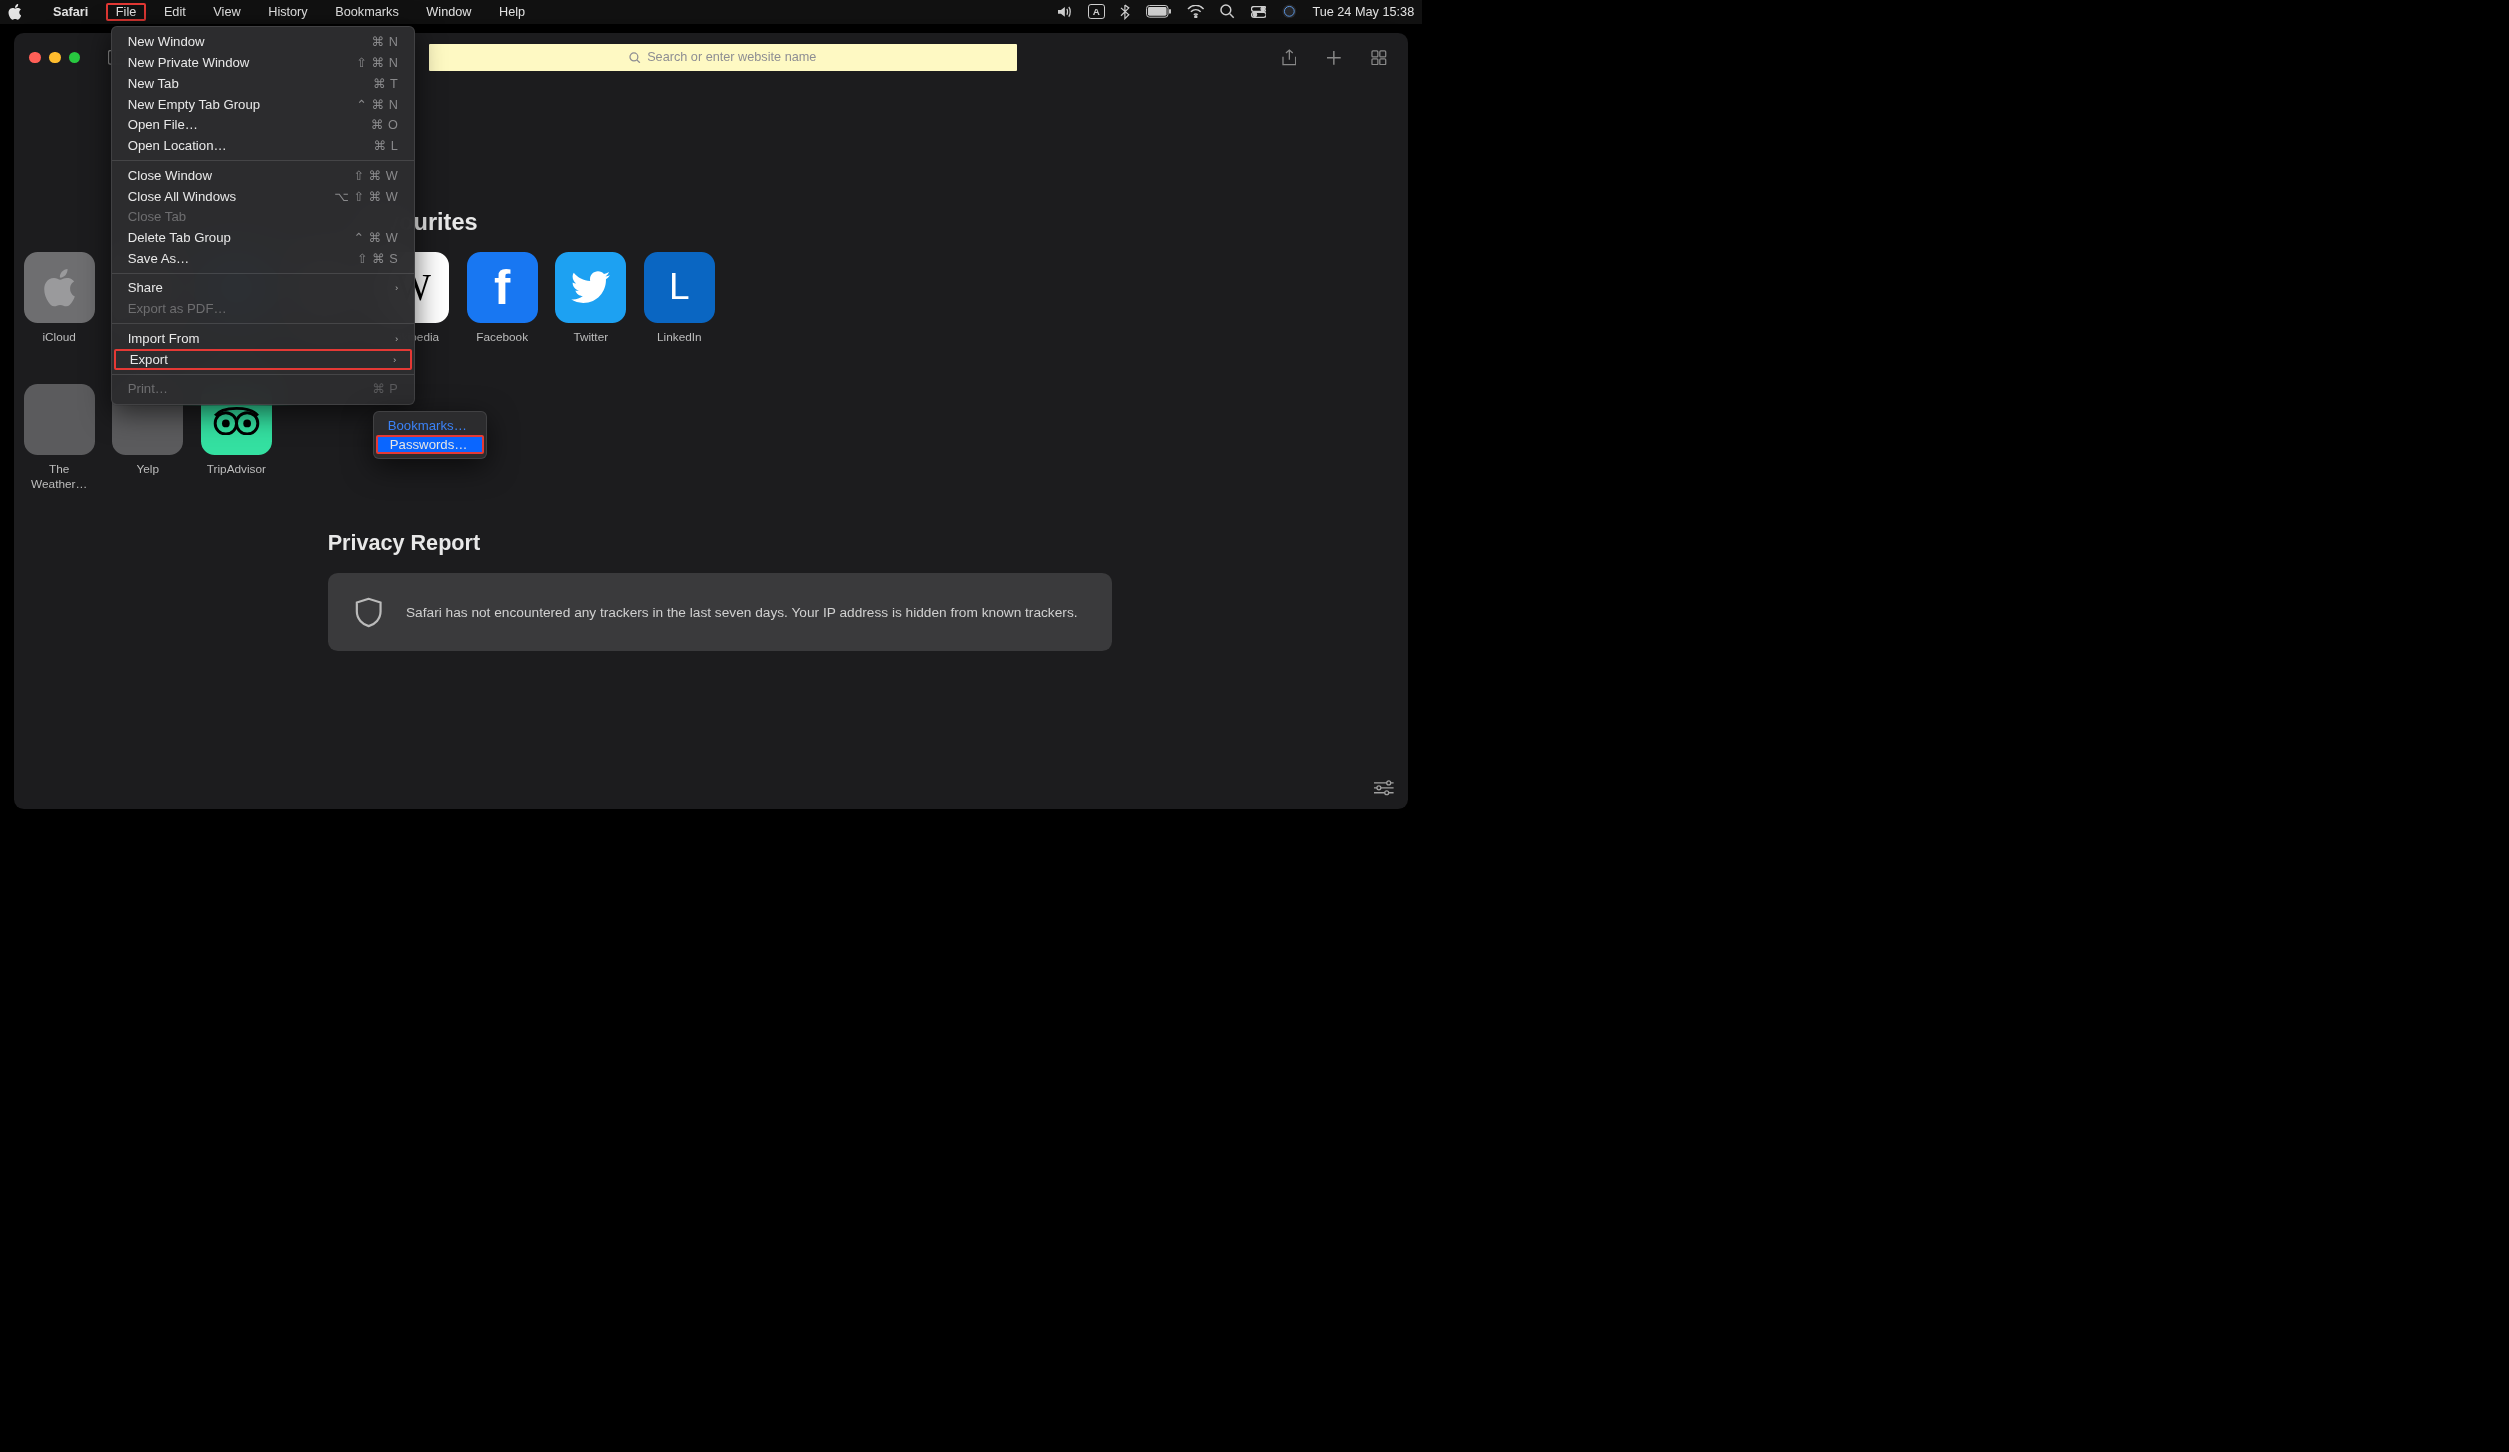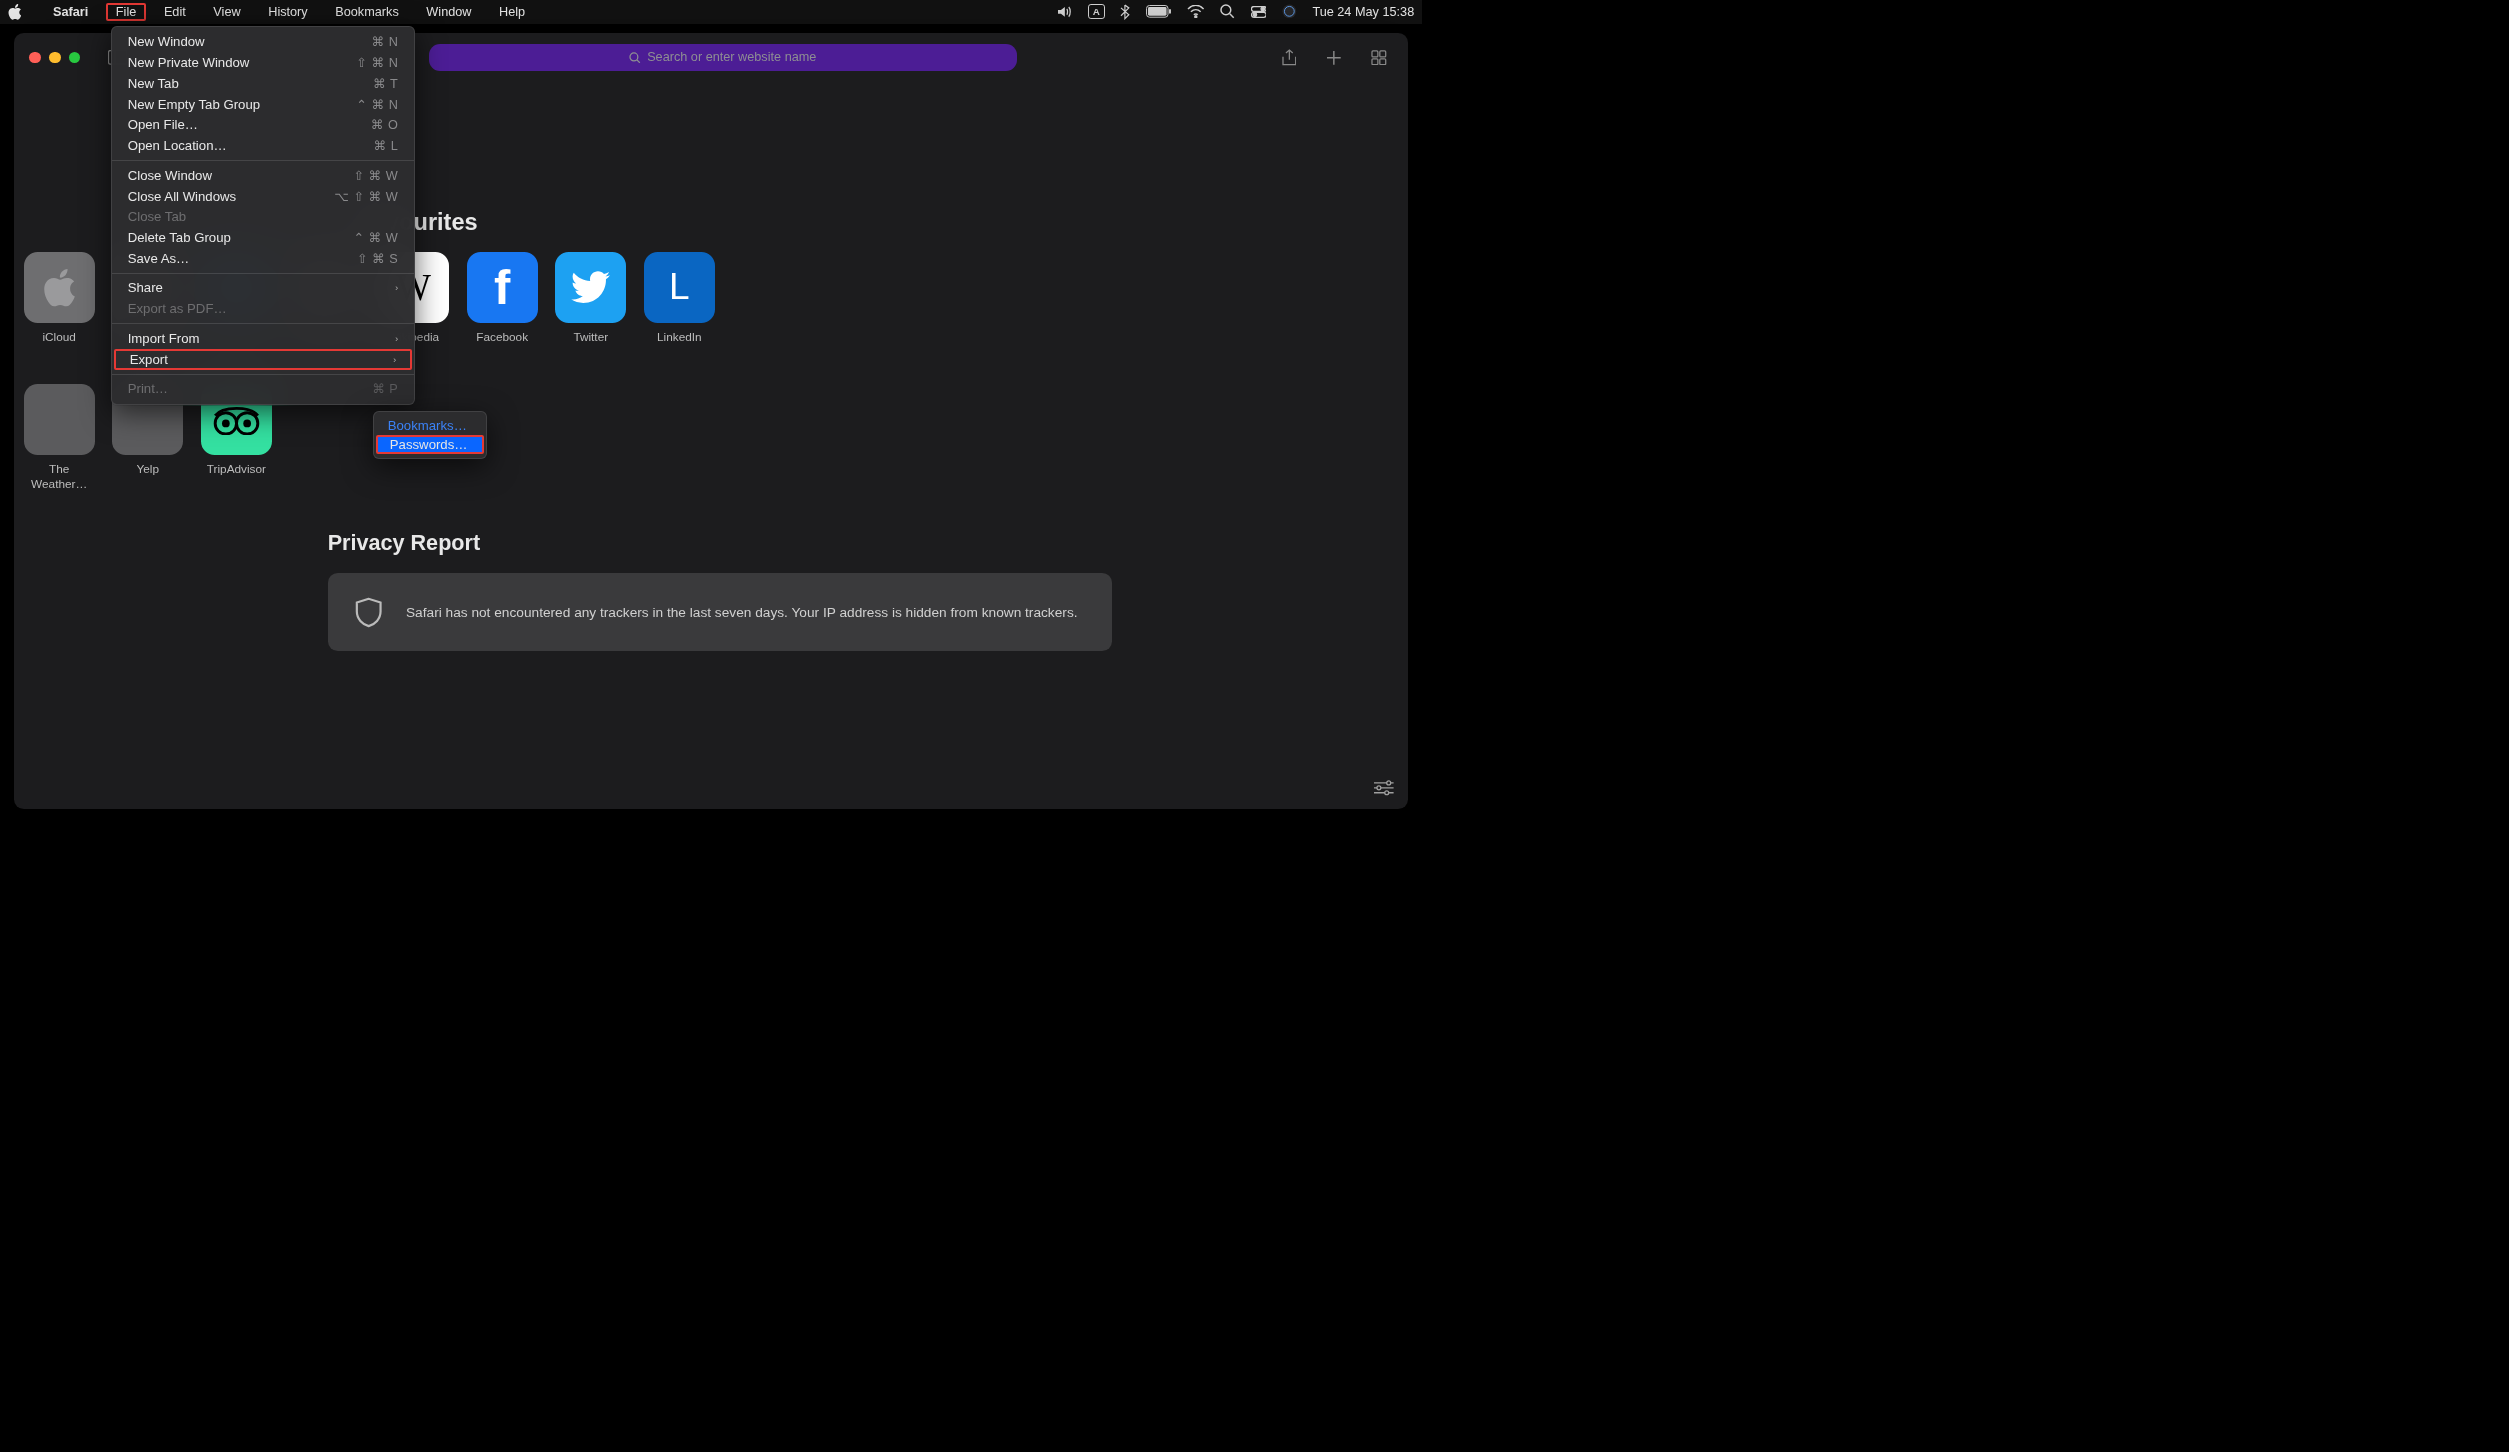--- a/index.html
+++ b/index.html
@@ -21,21 +21,21 @@
 .titlebar { height: 49px; display: flex; align-items: center; padding: 0 15.7px; gap: 11.8px; }
 .traffic-lights { display: flex; gap: 7.8px; margin-right: 7.8px;}
 .traffic-light { width: 11.8px; height: 11.8px; border-radius: 50%; }
 .tl-red { background: #ff5f57; }
 .tl-yellow { background: #febc2e; }
 .tl-green { background: #28c840; }
 .toolbar-btn { width: 27.4px; height: 27.4px; display:flex; align-items:center; justify-content:center; color:#888; }
 .sidebar-toggle { margin-left: 3.9px; }
 .nav-arrows { display: flex; gap: 5.9px; }
 .shield { margin: 0 5.9px; }
-.addressbar { flex: 1; max-width: 588px; margin: 0 auto; height: 27.4px; background: #4c1d95; border-radius: 11px; display:flex; align-items:center; justify-content:center; color:#8e8e93; font-size:12.7px; gap:5.9px;}
+.addressbar { flex: 1; max-width: 588px; margin: 0 auto; height: 27.4px; background: #fef9c3; border-radius: 1px; display:flex; align-items:center; justify-content:center; color:#8e8e93; font-size:12.7px; gap:5.9px;}
 .toolbar-right { margin-left: auto; display: flex; gap: 17.6px; }
 
 
 .content { padding: 0 49px 39px 314px; color: #e8e8e8; height: calc(100% - 49px); overflow:hidden; position: relative;}
 .section-title { font-size: 23.5px; font-weight: 700; margin-bottom: 15.7px; }
 .favorites-grid { display: flex; flex-wrap: wrap; gap: 17.6px; margin-bottom: 39px; }
 .fav-item { width: 71px; display: flex; flex-direction: column; align-items: center; gap: 7.8px; }
 .fav-icon { width: 71px; height: 71px; border-radius: 13.7px; display:flex; align-items:center; justify-content:center; font-size: 37px; font-weight: 500; color:#fff; }
 .fav-label { font-size: 11.8px; color: #bcbcbc; text-align:center; line-height:1.2; max-height: 29px; overflow:hidden;}
 .privacy-title { font-size: 21.6px; font-weight: 700; margin-bottom: 17.6px; }

